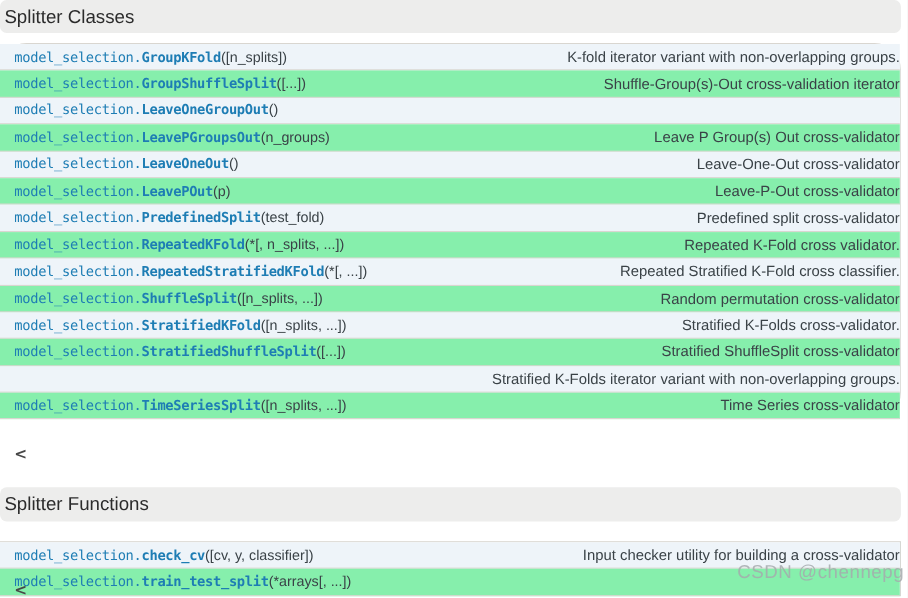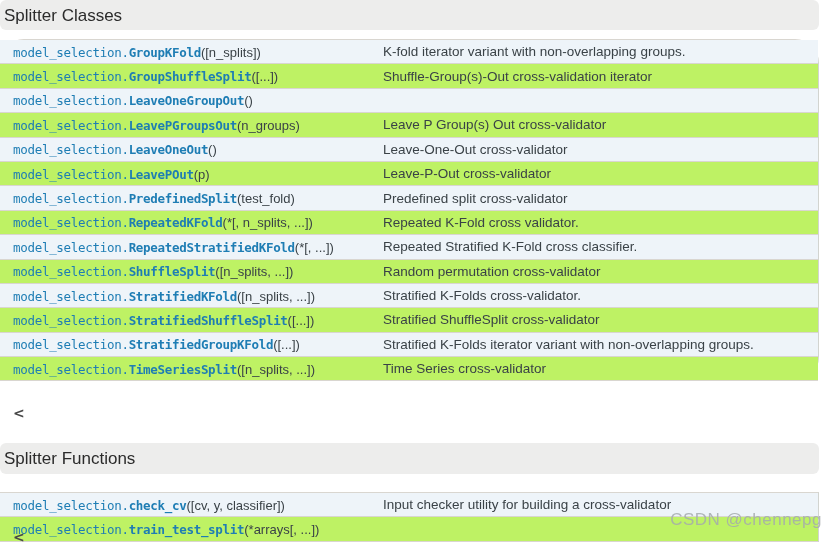--- a/index.html
+++ b/index.html
@@ -18,39 +18,39 @@
   .api-table {
     position:absolute; left:0; width:819px;
     border-top:1px solid #d9d6d0;
     border-right:1px solid #d2d4d0;
     box-sizing:border-box;
   }
   .row {
     display:flex; align-items:center;
     height:24.4px; box-sizing:border-box;
     border-bottom:1px solid #d9d6d0;
-    background:#bef264;
+    background:#86efac;
   }
   .row:nth-child(odd) { background:#eef4f9; }
   .cell-code {
     flex:none; width:383px; padding-left:13px;
     box-sizing:border-box; white-space:nowrap; overflow:hidden;
   }
   .code-link {
     font-family:"DejaVu Sans Mono", monospace;
     font-size:12.5px; letter-spacing:-0.3px;
     color:#1e7db4; text-decoration:none; cursor:pointer;
   }
   .code-name { font-weight:bold; }
   .params {
     font-size:13px; color:#3a4247;
   }
   .cell-desc {
     flex:1; font-size:13.5px; color:#3a4247;
-    white-space:nowrap; overflow:hidden;
+    white-space:nowrap; overflow:hidden;text-align:right;
   }
   .scroll-left {
     position:absolute; left:13px; width:16px; height:16px;
     font-size:14px; font-weight:bold; color:#474747;
     line-height:16px; cursor:pointer; user-select:none;
     font-family:"DejaVu Sans", sans-serif;
   }
   .watermark {
     position:absolute; top:510px; right:3px;
     font-size:17px; color:rgba(165,170,173,0.85);
@@ -126,21 +126,20 @@
     <div class="cell-code"><a class="code-link"><span class="code-prefix">model_selection.</span><span class="code-name">StratifiedKFold</span></a><span class="params">([n_splits, ...])</span></div>
     <div class="cell-desc">Stratified K-Folds cross-validator.</div>
   </div>
 
   <div class="row">
     <div class="cell-code"><a class="code-link"><span class="code-prefix">model_selection.</span><span class="code-name">StratifiedShuffleSplit</span></a><span class="params">([...])</span></div>
     <div class="cell-desc">Stratified ShuffleSplit cross-validator</div>
   </div>
 
   <div class="row">
-    <div class="cell-code"><a class="code-link"><span class="code-prefix">model_selection.</span><span class="code-name">StratifiedGroupKFold</span></a><span class="params">([...])</span></div>
     <div class="cell-desc">Stratified K-Folds iterator variant with non-overlapping groups.</div>
   </div>
 
   <div class="row">
     <div class="cell-code"><a class="code-link"><span class="code-prefix">model_selection.</span><span class="code-name">TimeSeriesSplit</span></a><span class="params">([n_splits, ...])</span></div>
     <div class="cell-desc">Time Series cross-validator</div>
   </div>
 </div>
 
   <div class="scroll-left" id="scroll-classes">&lt;</div>

